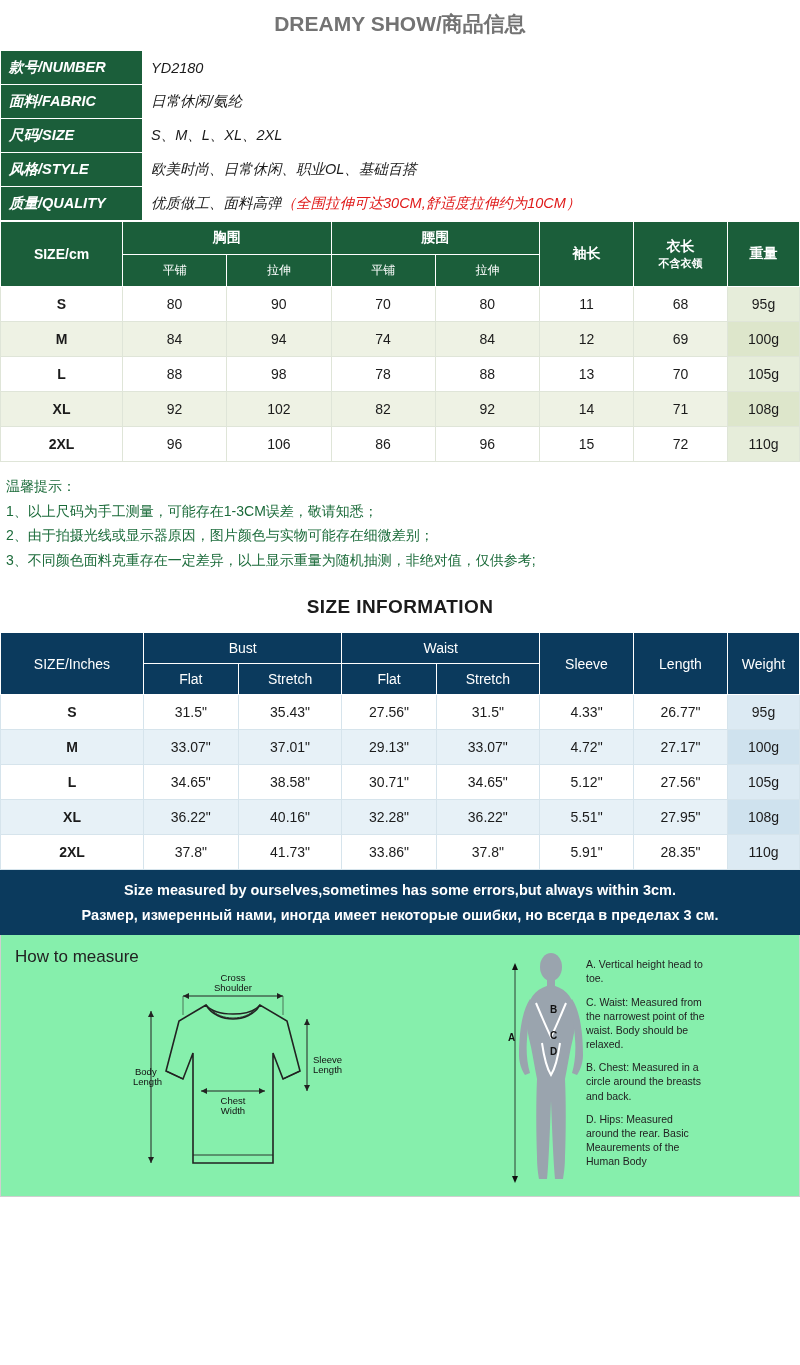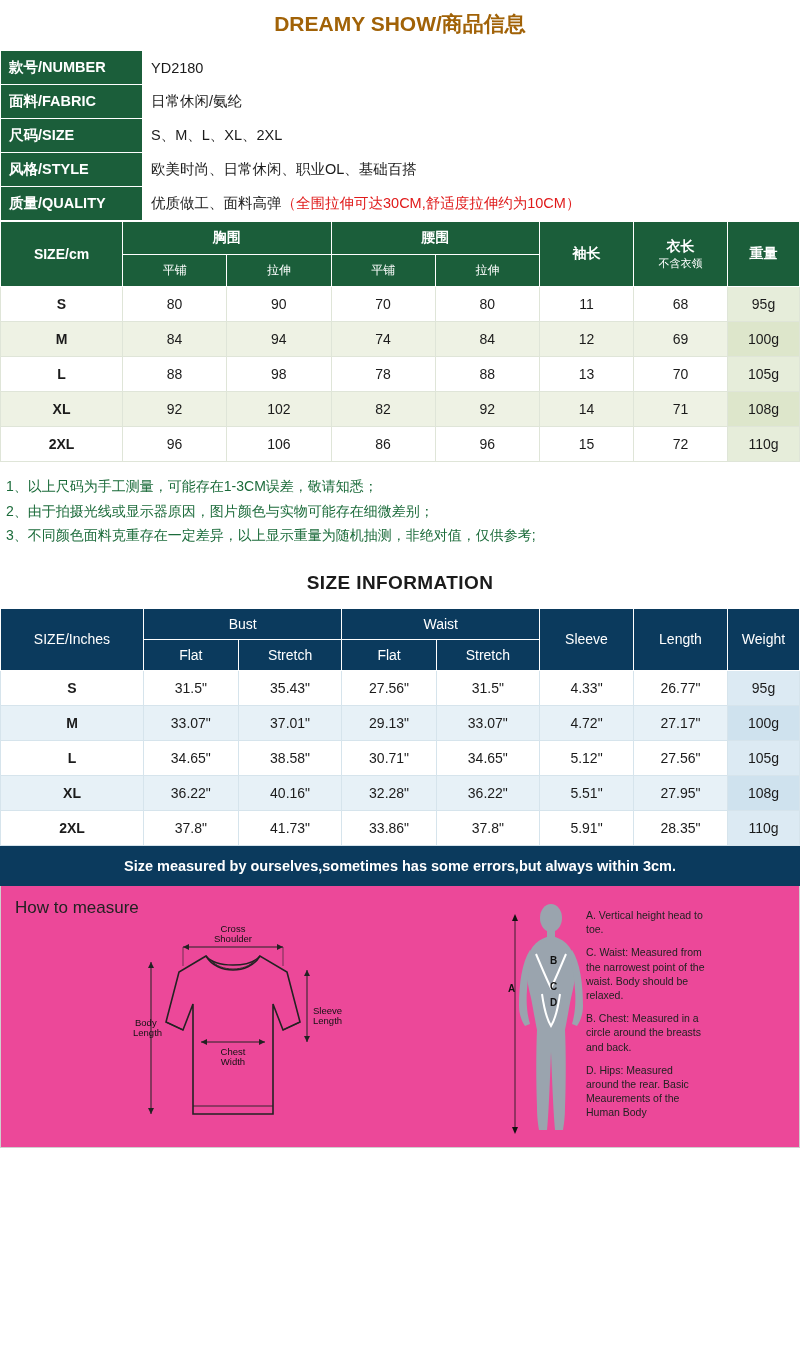--- a/index.html
+++ b/index.html
@@ -9,39 +9,40 @@
     background: #ffffff;
     font-family: "Liberation Sans", sans-serif;
   }
   .page { width: 800px; position: relative; }
 
   
   .title-cn {
     text-align: center;
     font-size: 21px;
     font-weight: bold;
-    color: #a16207;
+    color: #737373;
     padding: 10px 0 12px 0;
   }
   .title-en {
     text-align: center;
     font-size: 19px;
     font-weight: bold;
     color: #1b1b1b;
     padding: 18px 0 14px 0;
     letter-spacing: 0.4px;
   }
 
   
   table { border-collapse: collapse; width: 800px; }
   .info-tbl td {
     border: 1px solid #ffffff;
     font-size: 14.5px;
     padding: 7px 8px;
     vertical-align: middle;
+    font-style: italic;
   }
   .info-label {
     background: #1b5e3a;
     color: #ffffff;
     font-weight: bold;
     width: 142px;
     text-align: left;
     padding-left: 8px;
   }
   .info-val {
@@ -117,21 +118,21 @@
     padding: 8px 10px;
   }
 
   
   .howto {
     position: relative;
     width: 800px;
     height: 262px;
     border: 1px solid #cfcfcf;
     border-top: none;
-    background: #ec4899;
+    background: #86efac;
   }
   .howto-title {
     position: absolute; left: 14px; top: 12px;
     font-size: 17px; color: #222;
   }
   .fig-left { position: absolute; left: 120px; top: 28px; }
   .fig-right { position: absolute; left: 505px; top: 16px; }
   .legend {
     position: absolute; left: 585px; top: 22px;
     width: 130px; font-size: 10.5px; color: #222; line-height: 1.35;
@@ -172,21 +173,21 @@
 
   <table class="green-tbl">
     <thead>
       <tr>
         <th rowspan="2" style="width:122px">SIZE/cm</th>
         <th colspan="2" style="width:198px">胸围</th>
         <th colspan="2" style="width:198px">腰围</th>
         <th rowspan="2" style="width:94px">袖长</th>
         <th rowspan="2" style="width:94px">
           <div>衣长</div>
-          <div style="font-size:11px;font-weight:normal">不含衣领</div>
+          <div style="font-size:11px;font-weight:bold">不含衣领</div>
         </th>
         <th rowspan="2" style="width:72px">重量</th>
       </tr>
       <tr>
         <th class="small">平铺</th>
         <th class="small">拉伸</th>
         <th class="small">平铺</th>
         <th class="small">拉伸</th>
       </tr>
     </thead>
@@ -238,20 +239,21 @@
         <td>86</td>
         <td>96</td>
         <td>15</td>
         <td>72</td>
         <td class="wt">110g</td>
       </tr>
     </tbody>
   </table>
 
   <div class="notes">
+    <div class="n-title">温馨提示：</div>
     <div>1、以上尺码为手工测量，可能存在1-3CM误差，敬请知悉；</div>
     <div>2、由于拍摄光线或显示器原因，图片颜色与实物可能存在细微差别；</div>
     <div>3、不同颜色面料克重存在一定差异，以上显示重量为随机抽测，非绝对值，仅供参考;</div>
   </div>
 
   <div class="title-en">SIZE INFORMATION</div>
 
   <table class="blue-tbl">
     <thead>
       <tr>
@@ -318,20 +320,21 @@
         <td>37.8"</td>
         <td>5.91"</td>
         <td>28.35"</td>
         <td class="wt">110g</td>
       </tr>
     </tbody>
   </table>
 
   <div class="banner">
     <div>Size measured by ourselves,sometimes has some errors,but always within 3cm.</div>
+    <div>Размер, измеренный нами, иногда имеет некоторые ошибки, но всегда в пределах 3 см.</div>
   </div>
 
   <div class="howto">
     <div class="howto-title">How to measure</div>
 
     <svg class="fig-left" width="260" height="215" viewBox="0 0 260 215">
 
       <path d="M85 42 L58 58 L45 108 L62 116 L72 90 L72 200 L152 200 L152 90 L162 116 L179 108 L166 58 L139 42
                C133 52 122 56 112 56 C102 56 91 52 85 42 Z" fill="none" stroke="#222" stroke-width="1.6"></path>
 

